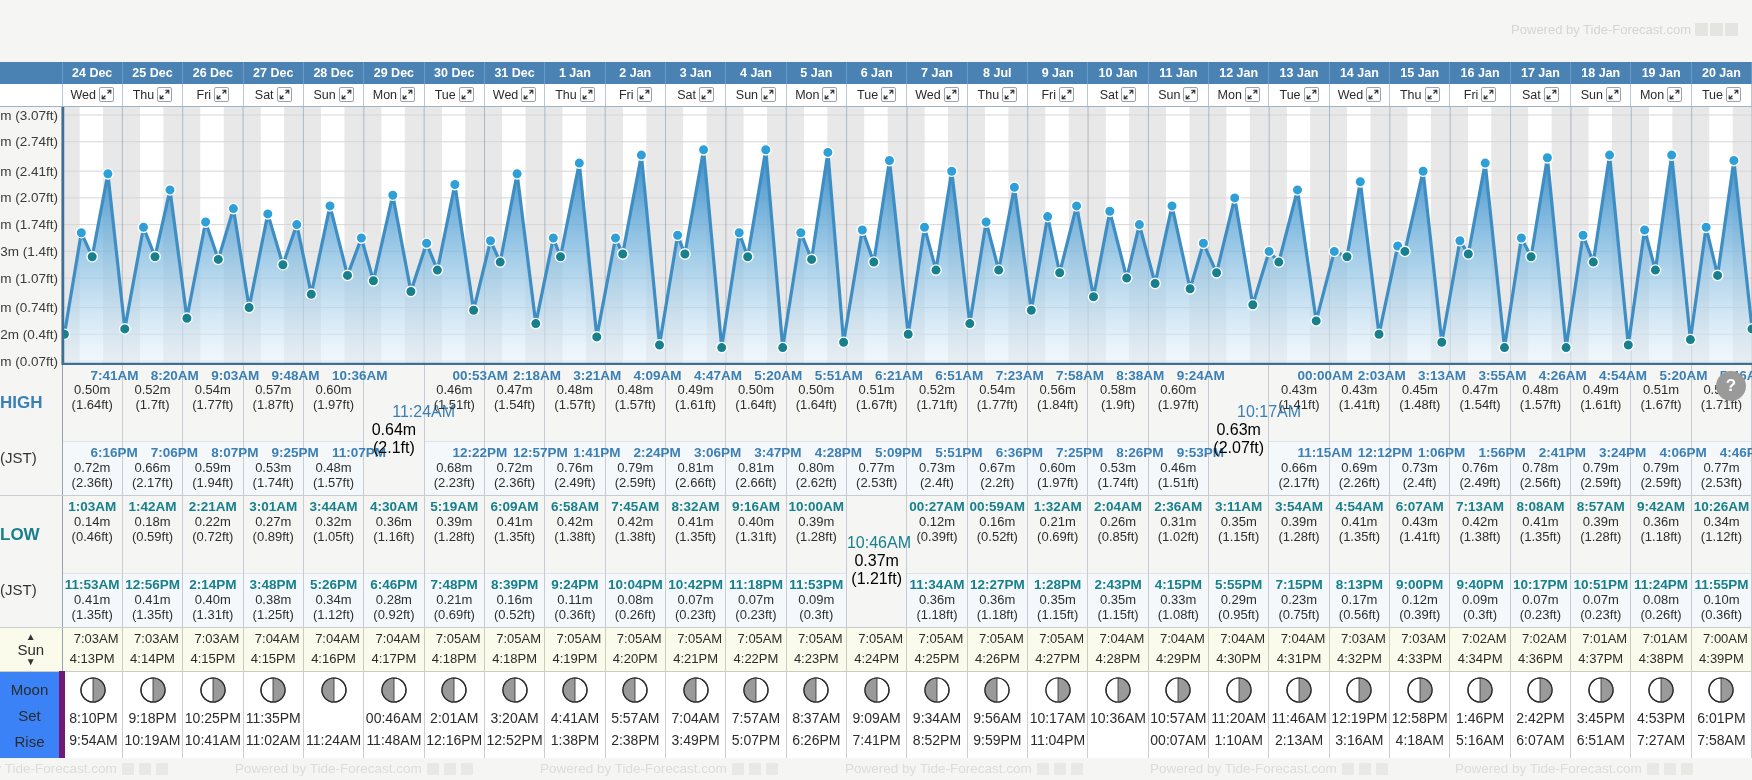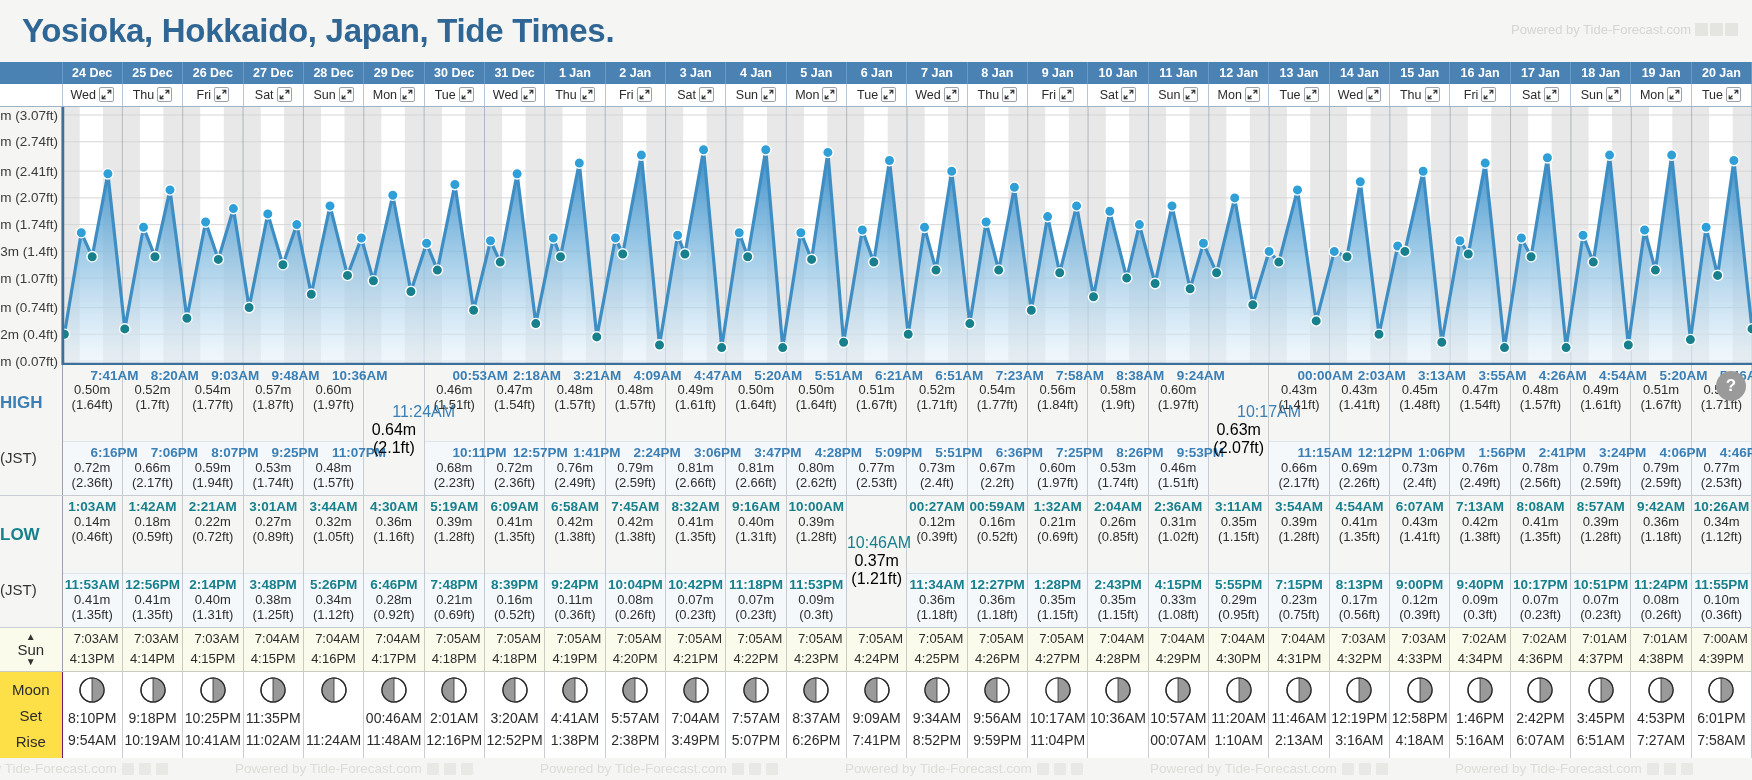--- a/index.html
+++ b/index.html
@@ -88,21 +88,21 @@
   .sun-row td.lbl { background:#fbfbec; border-right:1px solid #9aa3ad; }
   .sun-lbl { display:flex; flex-direction:column; align-items:center; line-height:1.0; gap:1px;}
   .sun-lbl .txt { font-size:15px; color:#2b2b2b; }
   .arr { font-size: 10px; color:#333; line-height: 8px;}
   .sun-row .l1 { line-height: 1.55; margin-left: 8px; }
   .sun-row .l2 { line-height: 1.55; }
 
   
   .moon-row td { background:#fff; text-align:center; border-right:1px solid #c9ced4;
                  border-bottom:1px solid #c9ced4; font-size:13px; color:#2b2b2b; }
-  .moon-row td.lbl { background:#fde047; border-right:1px solid #701a75; }
+  .moon-row td.lbl { background:#3b82f6; border-right:6px solid #701a75; }
   .moon-lbl { display:flex; flex-direction:column; align-items:center; justify-content:center;
               font-size:15px; color:#2b2b2b; gap: 9px; height: 88px;}
   .moon-cell { display:flex; flex-direction:column; align-items:center; height:88px; justify-content:flex-start; }
   .moon-icon { margin: 4px 0 3px; }
   .moon-times { display:flex; flex-direction:column; gap:7px; font-size:14px; }
   .moon-times span { display:block; height: 15px; white-space:nowrap;}
 
   
   .footer {
     position:absolute; left:0; bottom:0; width:1752px; height:22px;
@@ -120,21 +120,20 @@
     background:#9a9a9a; color:#fff; display:flex; align-items:center; justify-content:center;
     font-size:17px; font-weight:bold; z-index: 20;
   }
 </style>
 </head>
 <body>
 
 <div class="page">
 
   <div class="titlebar">
-    <span class="title-main">Yosioka, Hokkaido, Japan, Tide Times.</span>
     <span class="tl-watermark">
       <span>Powered by Tide-Forecast.com</span>
       <span class="wm-boxes">
         <span class="wm-box"></span>
         <span class="wm-box"></span>
         <span class="wm-box"></span>
       </span>
     </span>
   </div>
 
@@ -183,21 +182,21 @@
             <td>29 Dec</td>
             <td>30 Dec</td>
             <td>31 Dec</td>
             <td>1 Jan</td>
             <td>2 Jan</td>
             <td>3 Jan</td>
             <td>4 Jan</td>
             <td>5 Jan</td>
             <td>6 Jan</td>
             <td>7 Jan</td>
-            <td>8 Jan</td>
+            <td>8 Jul</td>
             <td>9 Jan</td>
             <td>10 Jan</td>
             <td>11 Jan</td>
             <td>12 Jan</td>
             <td>13 Jan</td>
             <td>14 Jan</td>
             <td>15 Jan</td>
             <td>16 Jan</td>
             <td>17 Jan</td>
             <td>18 Jan</td>
@@ -887,21 +886,21 @@
           <div class="fv">(2.1ft)</div>
         </div>
             </td>
             <td class="tcell">
               <div class="tide-ev ">
           <div class="tm">00:53AM</div>
           <div class="mv">0.46m</div>
           <div class="fv">(1.51ft)</div>
         </div>
               <div class="tide-ev shade">
-          <div class="tm">10:11PM</div>
+          <div class="tm">12:22PM</div>
           <div class="mv">0.68m</div>
           <div class="fv">(2.23ft)</div>
         </div>
             </td>
             <td class="tcell">
               <div class="tide-ev ">
           <div class="tm">2:18AM</div>
           <div class="mv">0.47m</div>
           <div class="fv">(1.54ft)</div>
         </div>

